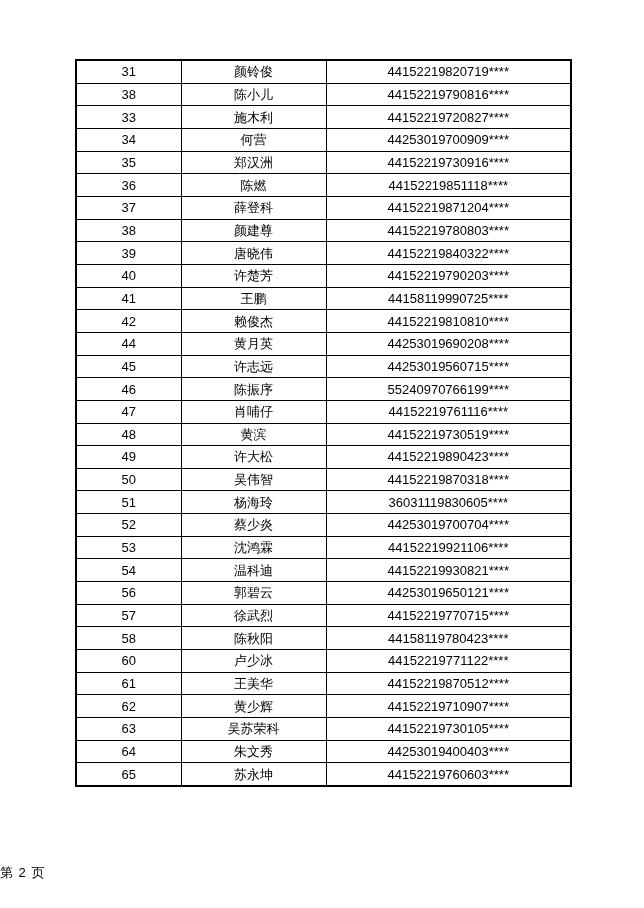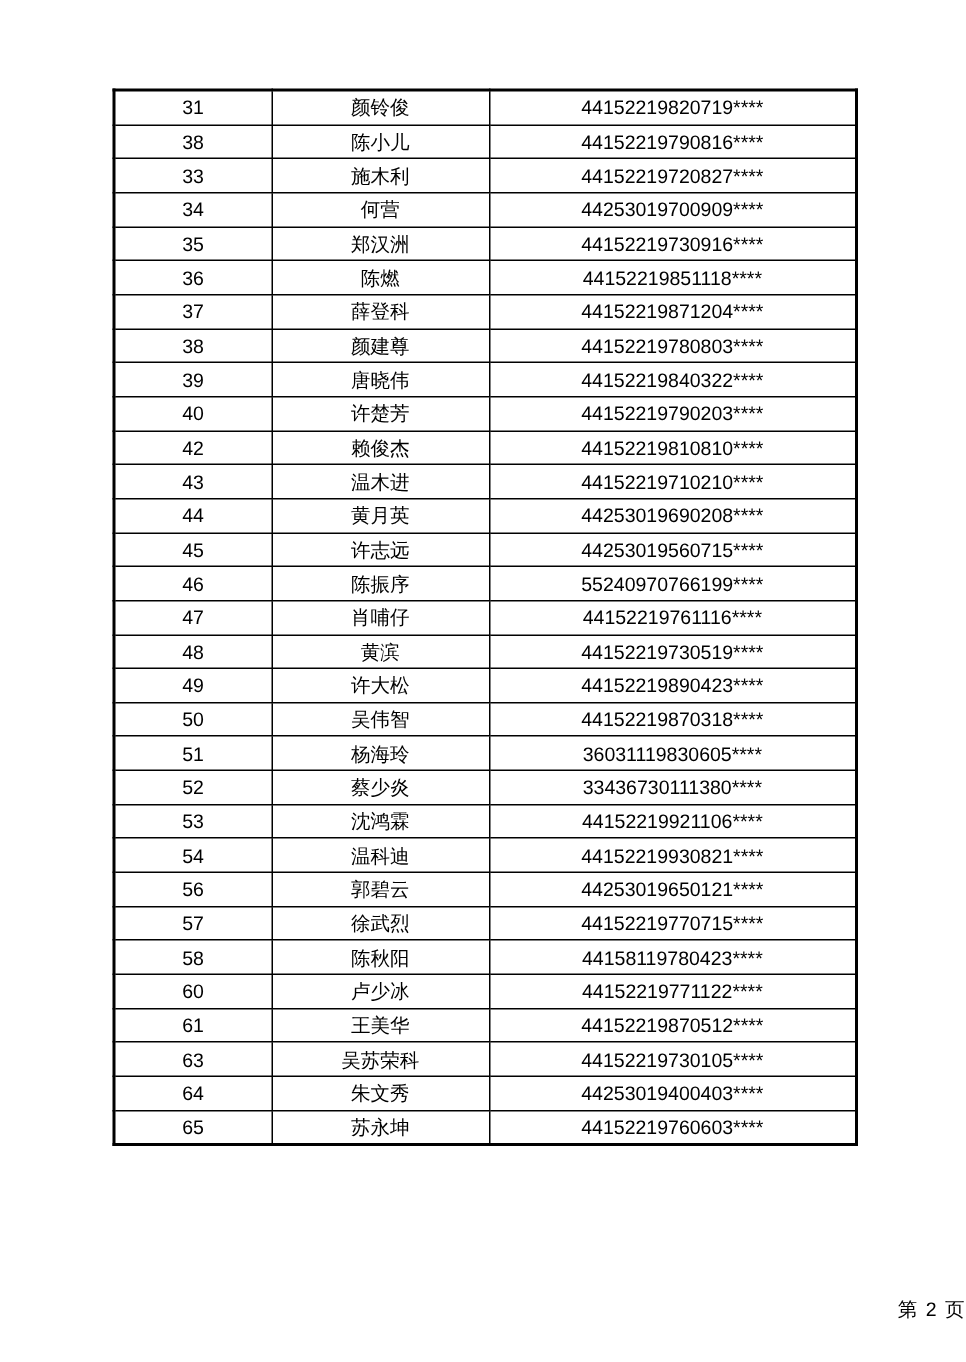--- a/index.html
+++ b/index.html
@@ -39,21 +39,21 @@
     overflow: hidden;
   }
   col.c-no  { width: 105px; }
   col.c-name { width: 145px; }
   col.c-id  { width: 245px; }
   .footer {
     position: absolute;
     left: 0;
     top: 864px;
     width: 100%;
-    text-align: right;
+    text-align: left;
     font-size: 13px;
     letter-spacing: 1px;
     color: #000000;
   }
 </style>
 </head>
 <body>
 
 <div class="page">
 
@@ -109,30 +109,30 @@
         <td>39</td>
         <td>唐晓伟</td>
         <td>44152219840322****</td>
       </tr>
         <tr class="">
         <td>40</td>
         <td>许楚芳</td>
         <td>44152219790203****</td>
       </tr>
         <tr class="">
+        <td>41</td>
+        <td>王鹏</td>
+        <td>44158119990725****</td>
+      </tr>
+        <tr class="">
         <td>42</td>
         <td>赖俊杰</td>
         <td>44152219810810****</td>
       </tr>
         <tr class="">
-        <td>43</td>
-        <td>温木进</td>
-        <td>44152219710210****</td>
-      </tr>
-        <tr class="">
         <td>44</td>
         <td>黄月英</td>
         <td>44253019690208****</td>
       </tr>
         <tr class="">
         <td>45</td>
         <td>许志远</td>
         <td>44253019560715****</td>
       </tr>
         <tr class="">
@@ -161,21 +161,21 @@
         <td>44152219870318****</td>
       </tr>
         <tr class="">
         <td>51</td>
         <td>杨海玲</td>
         <td>36031119830605****</td>
       </tr>
         <tr class="">
         <td>52</td>
         <td>蔡少炎</td>
-        <td>33436730111380****</td>
+        <td>44253019700704****</td>
       </tr>
         <tr class="">
         <td>53</td>
         <td>沈鸿霖</td>
         <td>44152219921106****</td>
       </tr>
         <tr class="">
         <td>54</td>
         <td>温科迪</td>
         <td>44152219930821****</td>
@@ -199,20 +199,25 @@
         <td>60</td>
         <td>卢少冰</td>
         <td>44152219771122****</td>
       </tr>
         <tr class="">
         <td>61</td>
         <td>王美华</td>
         <td>44152219870512****</td>
       </tr>
         <tr class="">
+        <td>62</td>
+        <td>黄少辉</td>
+        <td>44152219710907****</td>
+      </tr>
+        <tr class="">
         <td>63</td>
         <td>吴苏荣科</td>
         <td>44152219730105****</td>
       </tr>
         <tr class="">
         <td>64</td>
         <td>朱文秀</td>
         <td>44253019400403****</td>
       </tr>
         <tr class="">

